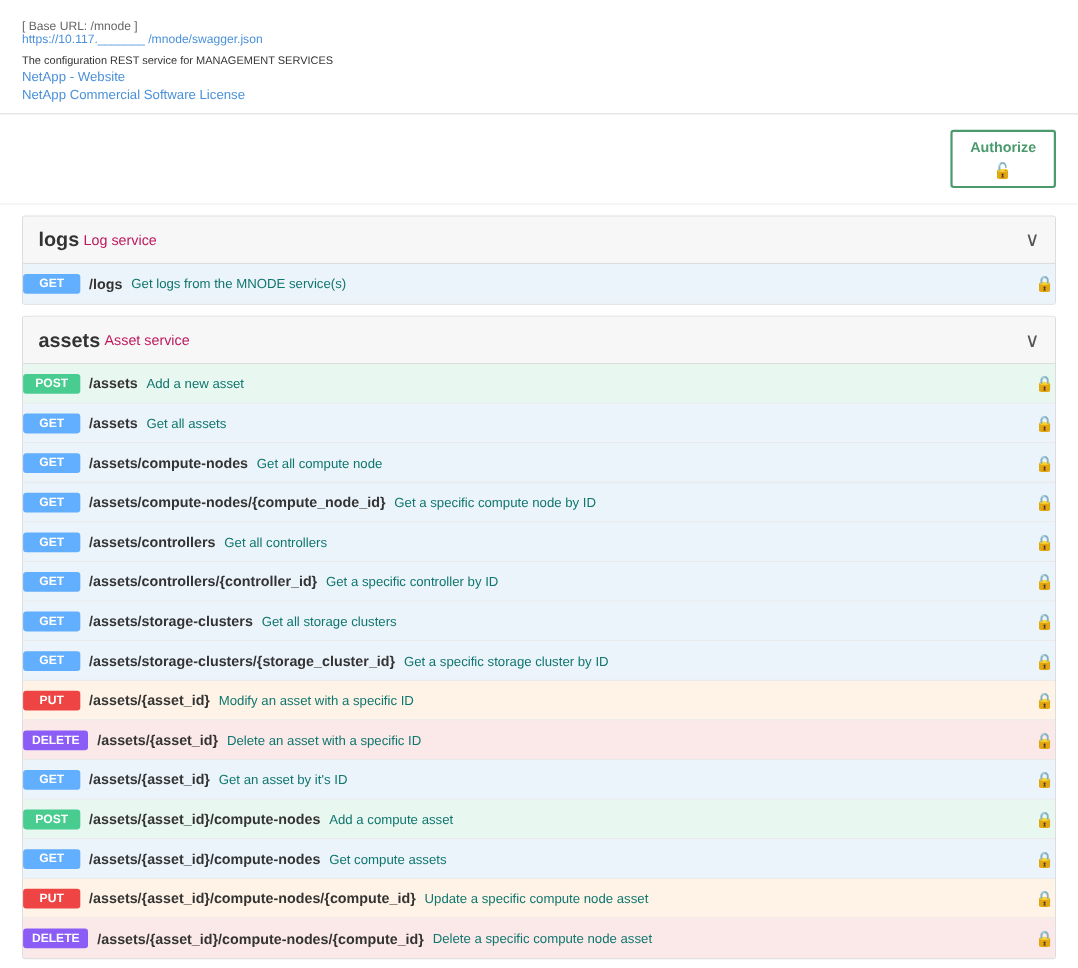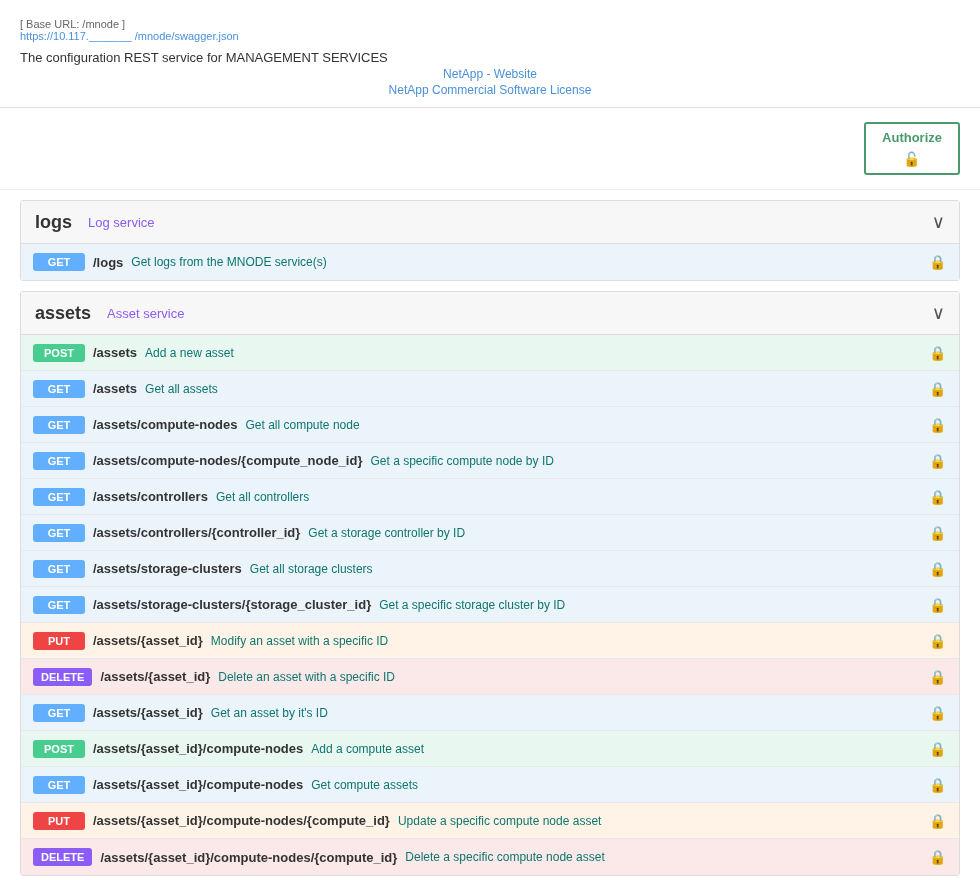--- a/index.html
+++ b/index.html
@@ -33,30 +33,29 @@
       font-size: 11px;
       color: #666;
       margin-top: 2px;
     }
     .base-url a {
       color: #4a90d9;
       text-decoration: none;
     }
     .description {
       margin-top: 8px;
-      font-size: 13px;
+      font-size: 10px;
       color: #333;
     }
     .links a {
       display: block;
       color: #4a90d9;
       text-decoration: none;
       font-size: 12px;
       margin-top: 2px;
-      text-align: center;
     }
     .authorize-bar {
       display: flex;
       justify-content: flex-end;
       padding: 14px 20px;
       border-bottom: 1px solid #eee;
     }
     .authorize-btn {
       display: flex;
       align-items: center;
@@ -84,40 +83,40 @@
       align-items: center;
       justify-content: space-between;
       padding: 10px 14px;
       background: #f7f7f7;
       cursor: pointer;
       border-bottom: 1px solid #ddd;
     }
     .section-header-left {
       display: flex;
       align-items: center;
-      gap: 16px;
+      gap: 4px;
       justify-content: center;
     }
     .section-tag {
       font-size: 18px;
       font-weight: bold;
       color: #333;
     }
     .section-desc {
       font-size: 13px;
-      color: #8b5cf6;
+      color: #be185d;
     }
     .chevron {
       font-size: 18px;
       color: #555;
     }
     .endpoint {
       display: flex;
       align-items: center;
-      padding: 6px 12px;
+      padding: 6px 0;
       border-bottom: 1px solid #e8e8e8;
       gap: 8px;
       min-height: 36px;
     }
     .endpoint:last-child {
       border-bottom: none;
     }
     .method-badge {
       font-size: 11px;
       font-weight: bold;
@@ -226,21 +225,21 @@
     </div>
       <div class="endpoint get-row">
       <span class="method-badge method-get">GET</span>
       <span class="endpoint-path">/assets/controllers</span>
       <span class="endpoint-summary">Get all controllers</span>
       <span class="endpoint-lock">🔒</span>
     </div>
       <div class="endpoint get-row">
       <span class="method-badge method-get">GET</span>
       <span class="endpoint-path">/assets/controllers/{controller_id}</span>
-      <span class="endpoint-summary">Get a storage controller by ID</span>
+      <span class="endpoint-summary">Get a specific controller by ID</span>
       <span class="endpoint-lock">🔒</span>
     </div>
       <div class="endpoint get-row">
       <span class="method-badge method-get">GET</span>
       <span class="endpoint-path">/assets/storage-clusters</span>
       <span class="endpoint-summary">Get all storage clusters</span>
       <span class="endpoint-lock">🔒</span>
     </div>
       <div class="endpoint get-row">
       <span class="method-badge method-get">GET</span>

